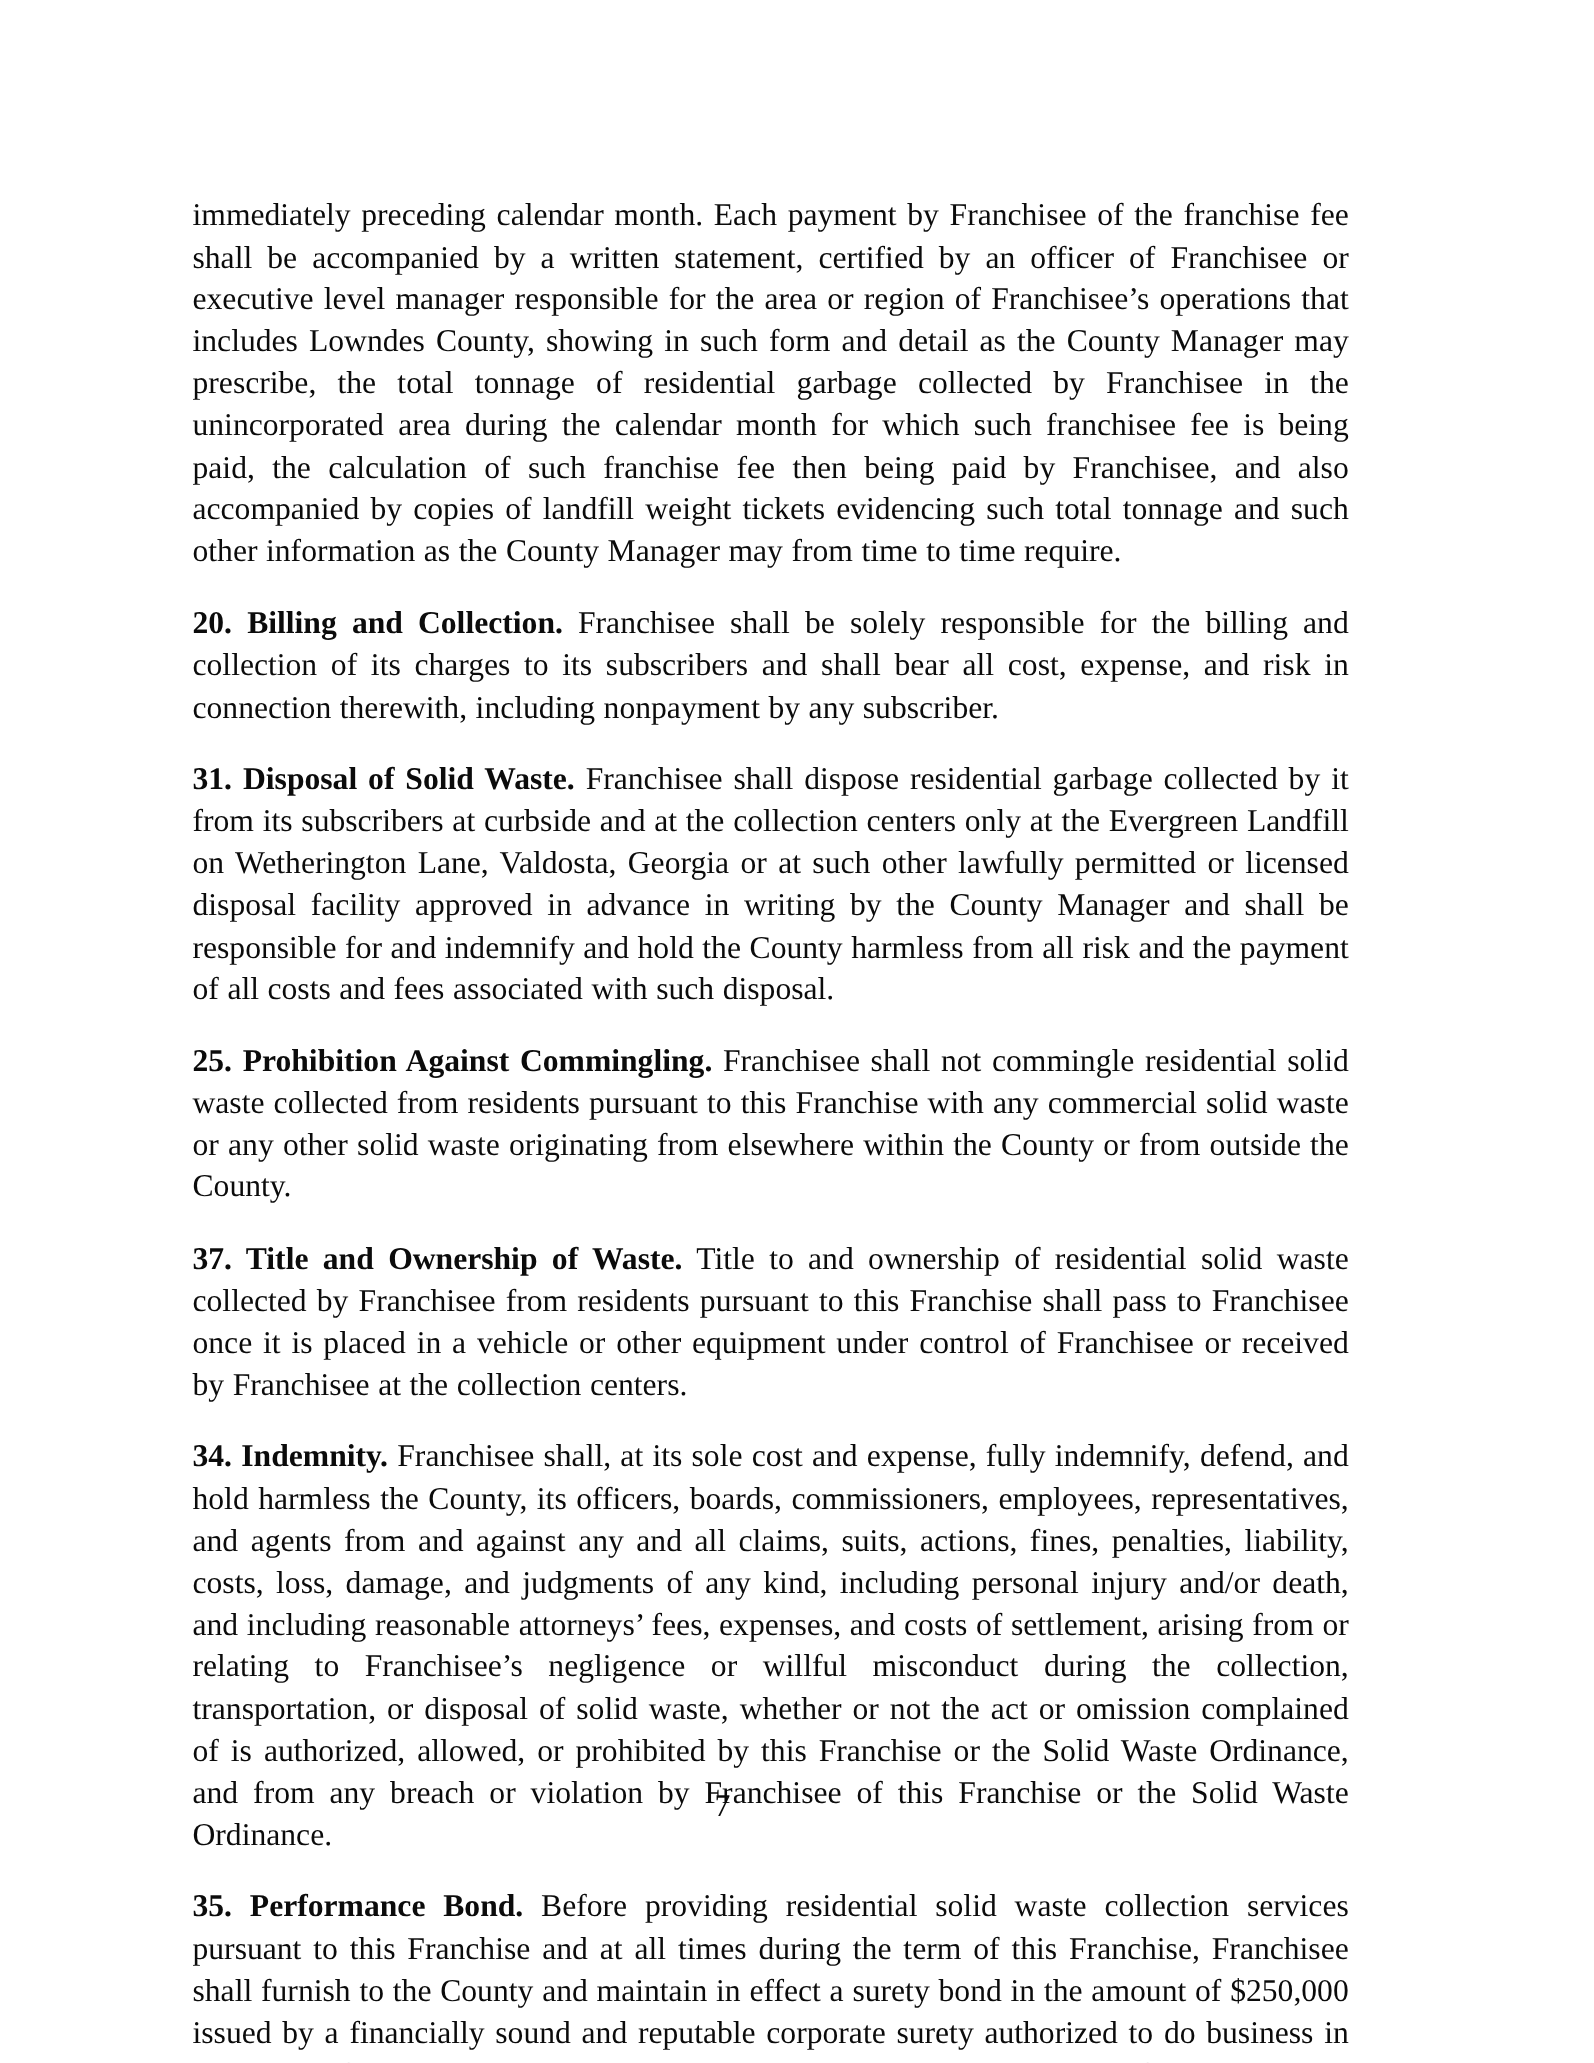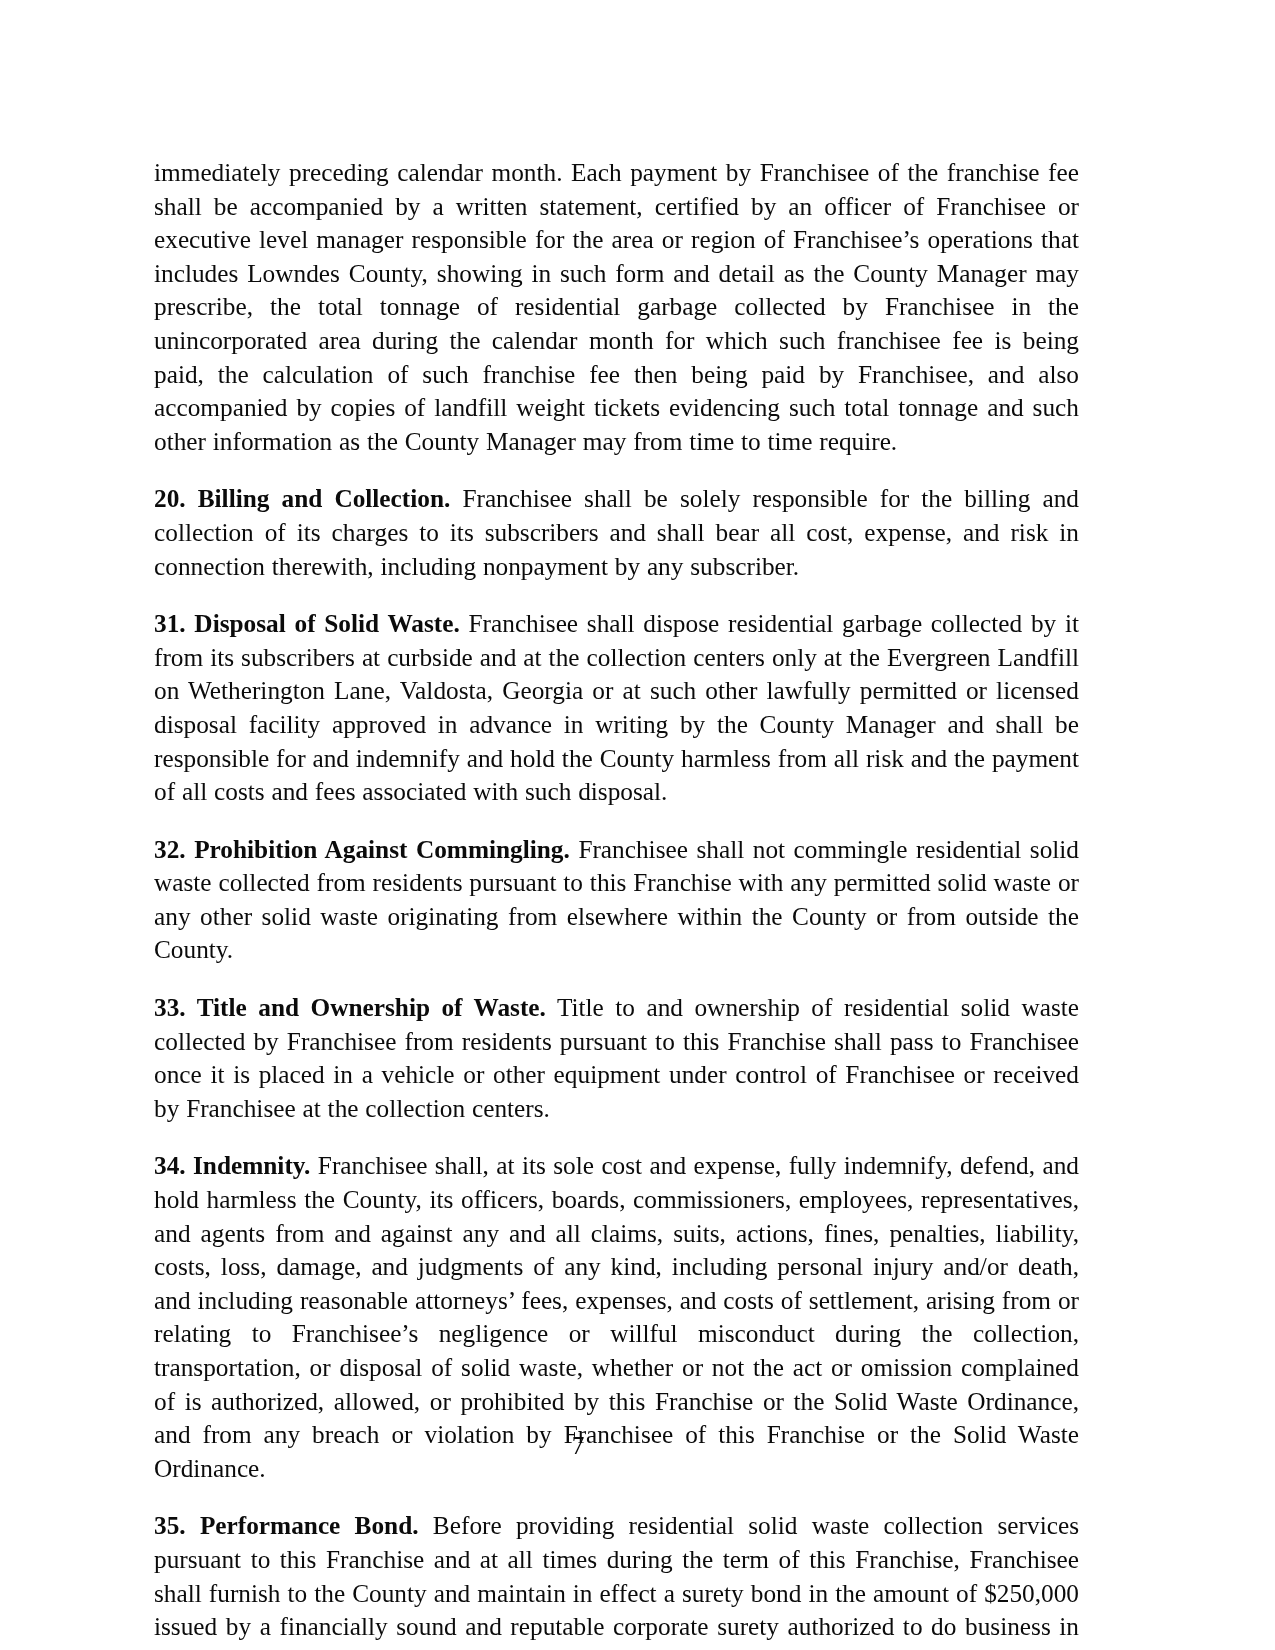--- a/index.html
+++ b/index.html
@@ -57,23 +57,23 @@
 <div class="page">
 
   <div class="content">
 
     <p class="para"><span class="lead"></span><span>immediately preceding calendar month. Each payment by Franchisee of the franchise fee shall be accompanied by a written statement, certified by an officer of Franchisee or executive level manager responsible for the area or region of Franchisee’s operations that includes Lowndes County, showing in such form and detail as the County Manager may prescribe, the total tonnage of residential garbage collected by Franchisee in the unincorporated area during the calendar month for which such franchisee fee is being paid, the calculation of such franchise fee then being paid by Franchisee, and also accompanied by copies of landfill weight tickets evidencing such total tonnage and such other information as the County Manager may from time to time require.</span></p>
 
     <p class="para"><span class="lead">20. Billing and Collection.</span><span> Franchisee shall be solely responsible for the billing and collection of its charges to its subscribers and shall bear all cost, expense, and risk in connection therewith, including nonpayment by any subscriber.</span></p>
 
     <p class="para"><span class="lead">31. Disposal of Solid Waste.</span><span> Franchisee shall dispose residential garbage collected by it from its subscribers at curbside and at the collection centers only at the Evergreen Landfill on Wetherington Lane, Valdosta, Georgia or at such other lawfully permitted or licensed disposal facility approved in advance in writing by the County Manager and shall be responsible for and indemnify and hold the County harmless from all risk and the payment of all costs and fees associated with such disposal.</span></p>
 
-    <p class="para"><span class="lead">32. Prohibition Against Commingling.</span><span> Franchisee shall not commingle residential solid waste collected from residents pursuant to this Franchise with any permitted solid waste or any other solid waste originating from elsewhere within the County or from outside the County.</span></p>
+    <p class="para"><span class="lead">25. Prohibition Against Commingling.</span><span> Franchisee shall not commingle residential solid waste collected from residents pursuant to this Franchise with any commercial solid waste or any other solid waste originating from elsewhere within the County or from outside the County.</span></p>
 
-    <p class="para"><span class="lead">33. Title and Ownership of Waste.</span><span> Title to and ownership of residential solid waste collected by Franchisee from residents pursuant to this Franchise shall pass to Franchisee once it is placed in a vehicle or other equipment under control of Franchisee or received by Franchisee at the collection centers.</span></p>
+    <p class="para"><span class="lead">37. Title and Ownership of Waste.</span><span> Title to and ownership of residential solid waste collected by Franchisee from residents pursuant to this Franchise shall pass to Franchisee once it is placed in a vehicle or other equipment under control of Franchisee or received by Franchisee at the collection centers.</span></p>
 
     <p class="para"><span class="lead">34. Indemnity.</span><span> Franchisee shall, at its sole cost and expense, fully indemnify, defend, and hold harmless the County, its officers, boards, commissioners, employees, representatives, and agents from and against any and all claims, suits, actions, fines, penalties, liability, costs, loss, damage, and judgments of any kind, including personal injury and/or death, and including reasonable attorneys’ fees, expenses, and costs of settlement, arising from or relating to Franchisee’s negligence or willful misconduct during the collection, transportation, or disposal of solid waste, whether or not the act or omission complained of is authorized, allowed, or prohibited by this Franchise or the Solid Waste Ordinance, and from any breach or violation by Franchisee of this Franchise or the Solid Waste Ordinance.</span></p>
 
     <p class="para"><span class="lead">35. Performance Bond.</span><span> Before providing residential solid waste collection services pursuant to this Franchise and at all times during the term of this Franchise, Franchisee shall furnish to the County and maintain in effect a surety bond in the amount of $250,000 issued by a financially sound and reputable corporate surety authorized to do business in the State of Georgia reasonably acceptable to the County as security for Franchisee’s performance of each and every of its obligations under this Franchise and the Solid Waste Ordinance.</span></p>
 
   </div>
 
   <div class="folio">7</div>
 
 </div>

